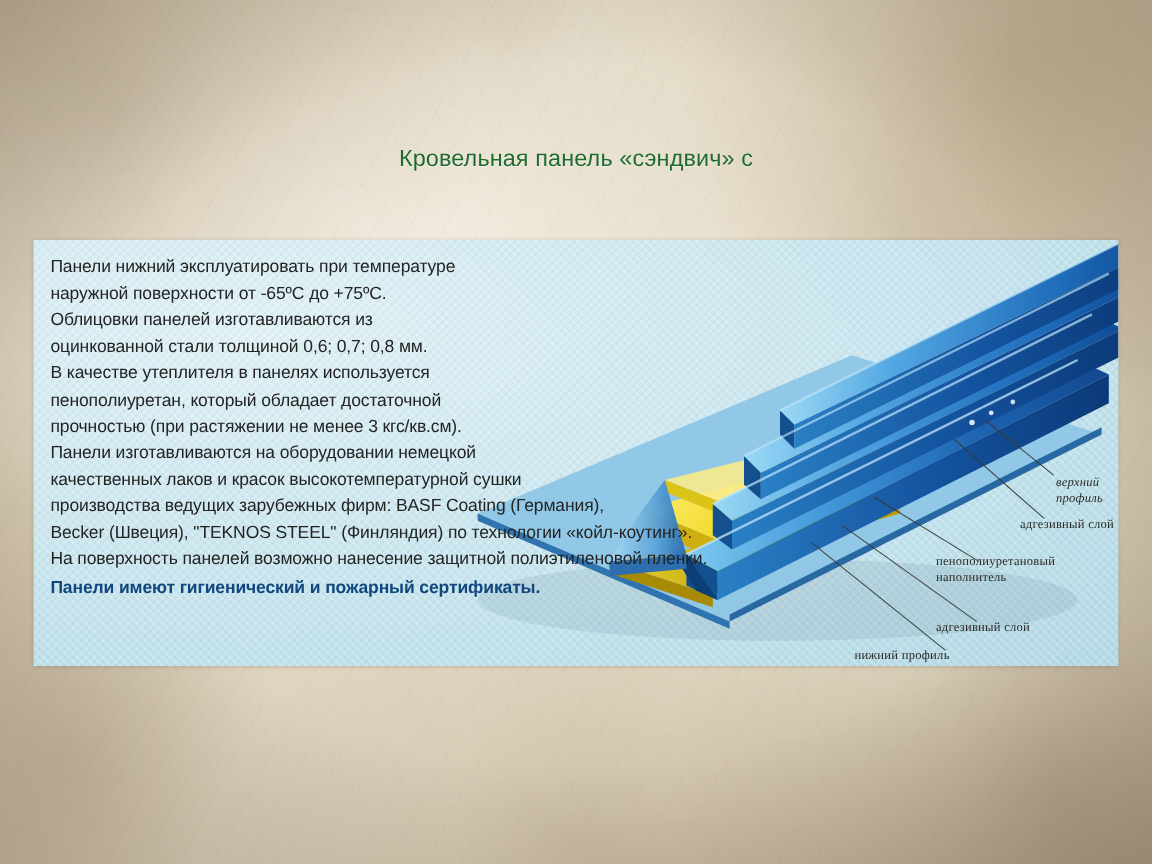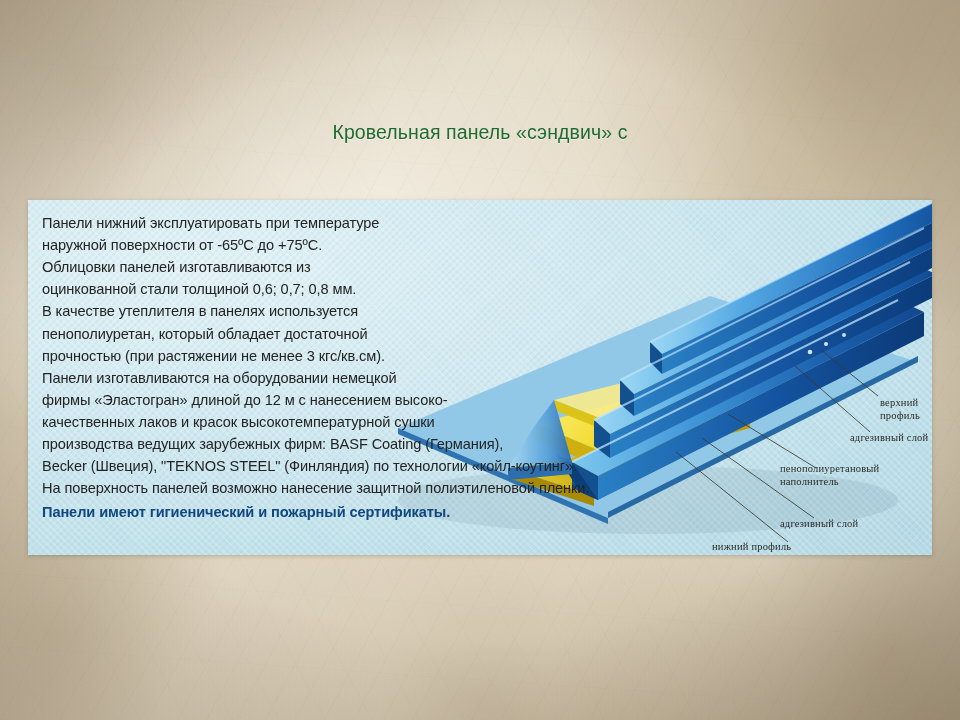--- a/index.html
+++ b/index.html
@@ -247,37 +247,36 @@
 
           <path d="M370,214 L458,268"></path>
 
           <path d="M344,238 L456,318"></path>
 
           <path d="M318,252 L430,342"></path>
         </g>
       </svg>
     </div>
 
-    <div class="callout" style="left:852px; top:196px;">верхний профиль</div>
+    <div class="callout" style="left:852px; top:196px;font-style:italic;">верхний профиль</div>
     <div class="callout" style="left:822px; top:231px;">адгезивный слой</div>
     <div class="callout" style="left:752px; top:262px;">пенополиуретановый
 наполнитель</div>
     <div class="callout" style="left:752px; top:317px;">адгезивный  слой</div>
     <div class="callout" style="left:684px; top:340px;">нижний  профиль</div>
 
     <div class="text-col">
       <p>Панели нижний эксплуатировать при температуре</p>
       <p>наружной поверхности от -65ºС до +75ºС.</p>
       <p>Облицовки панелей изготавливаются из</p>
       <p>оцинкованной стали толщиной 0,6; 0,7; 0,8 мм.</p>
       <p>В качестве утеплителя в панелях используется</p>
       <p>пенополиуретан, который обладает достаточной</p>
       <p>прочностью (при растяжении не менее 3 кгс/кв.см).</p>
       <p>Панели изготавливаются на оборудовании немецкой</p>
-      <p>фирмы «Эластогран» длиной до 12 м с нанесением высоко-</p>
       <p>качественных лаков и красок высокотемпературной сушки</p>
       <p>производства ведущих зарубежных фирм: BASF Coating (Германия),</p>
       <p>Becker (Швеция), "TEKNOS STEEL" (Финляндия) по технологии «койл-коутинг».</p>
       <p>На поверхность панелей возможно нанесение защитной полиэтиленовой пленки.</p>
       <p class="highlight">Панели имеют гигиенический и пожарный сертификаты.</p>
     </div>
 
   </div>
 </div>
 

